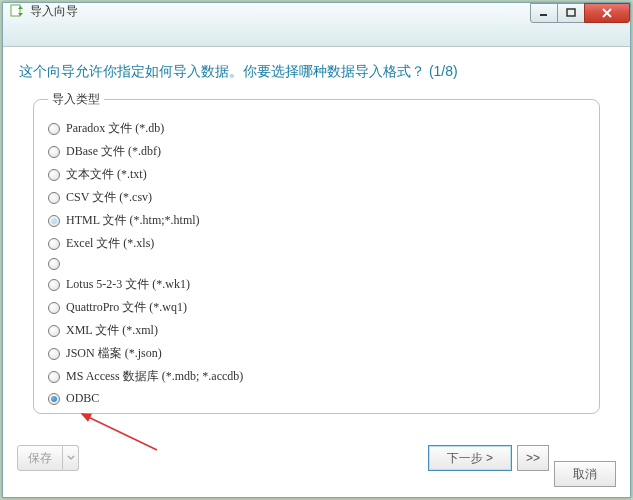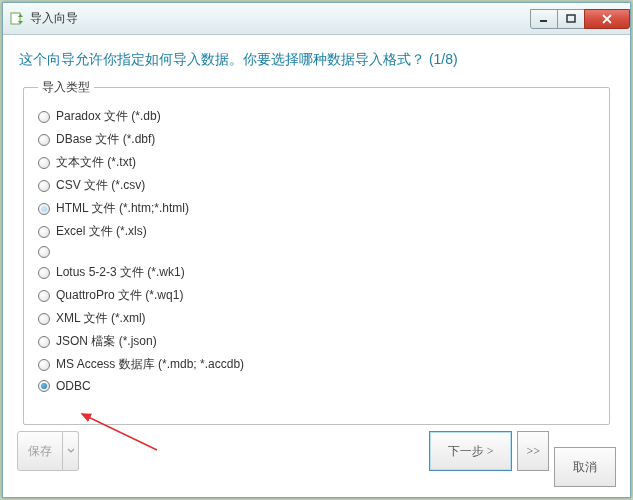--- a/index.html
+++ b/index.html
@@ -19,25 +19,25 @@
     position: absolute;
     left: 2px;
     top: 2px;
     width: 629px;
     height: 496px;
     background: #fff;
     border: 1px solid #7ca9b5;
     box-shadow: 0 0 4px rgba(0,0,0,0.3);
   }
   .titlebar {
-    height: 32px;
+    height: 44px;
     background: linear-gradient(to bottom, #f7fbfc 0%, #e9f3f5 50%, #dde9ec 100%);
     border-bottom: 1px solid #b8c8cd;
     display: flex;
-    align-items: center;
+    align-items: flex-start;
     padding: 0 0 0 6px;
   }
   .titlebar .app-icon {
     width: 16px;
     height: 16px;
     margin-right: 5px;
     display: inline-flex;
     align-items: center;
     justify-content: center;
   }
@@ -73,41 +73,42 @@
   .content {
     padding: 12px 14px 0 14px;
   }
   .heading {
     color: #1b7fa6;
     font-size: 14px;
     margin: 4px 0 18px 2px;
   }
   .fieldset {
     border: 1px solid #c0c0c0;
-    border-radius: 2px;
-    padding: 10px 14px 28px 14px;
-    margin: 0 6px;
+    border-radius: 8px;
+    padding: 10px 14px 4px 14px;
+    margin: 0 16px;
   }
   .legend {
     position: relative;
     top: -19px;
     background: #fff;
     display: inline-block;
     padding: 0 4px;
     color: #333;
     font-size: 12px;
   }
   .options {
     margin-top: -10px;
   }
   .option {
     display: flex;
     align-items: center;
     padding: 3px 0;
     cursor: pointer;
+    font-family: Liberation Serif, serif;
   }
   .radio {
     width: 12px;
     height: 12px;
     border: 1px solid #7a7a7a;
     border-radius: 50%;
     background: radial-gradient(circle at 35% 35%, #fff, #e0e0e0);
     margin-right: 6px;
     display: flex;
     align-items: center;
@@ -133,31 +134,30 @@
   }
   .footer {
     position: absolute;
     bottom: 10px;
     left: 14px;
     right: 14px;
     display: flex;
     align-items: center;
   }
   .btn {
-    height: 40px;
+    height: 26px;
     border: 1px solid #a0a0a0;
     background: linear-gradient(to bottom, #fdfdfd, #e8e8e8);
     padding: 0 14px;
     font-size: 12px;
     color: #555;
     display: inline-flex;
     align-items: center;
     justify-content: center;
     cursor: pointer;
-    font-family: Liberation Serif, serif;
   }
   .btn.disabled {
     color: #a0a0a0;
     border-color: #c4c4c4;
   }
   .btn.primary {
     border: 1px solid #4a8fb5;
     box-shadow: inset 0 0 0 1px #b8dff0;
     text-align: center;
   }

